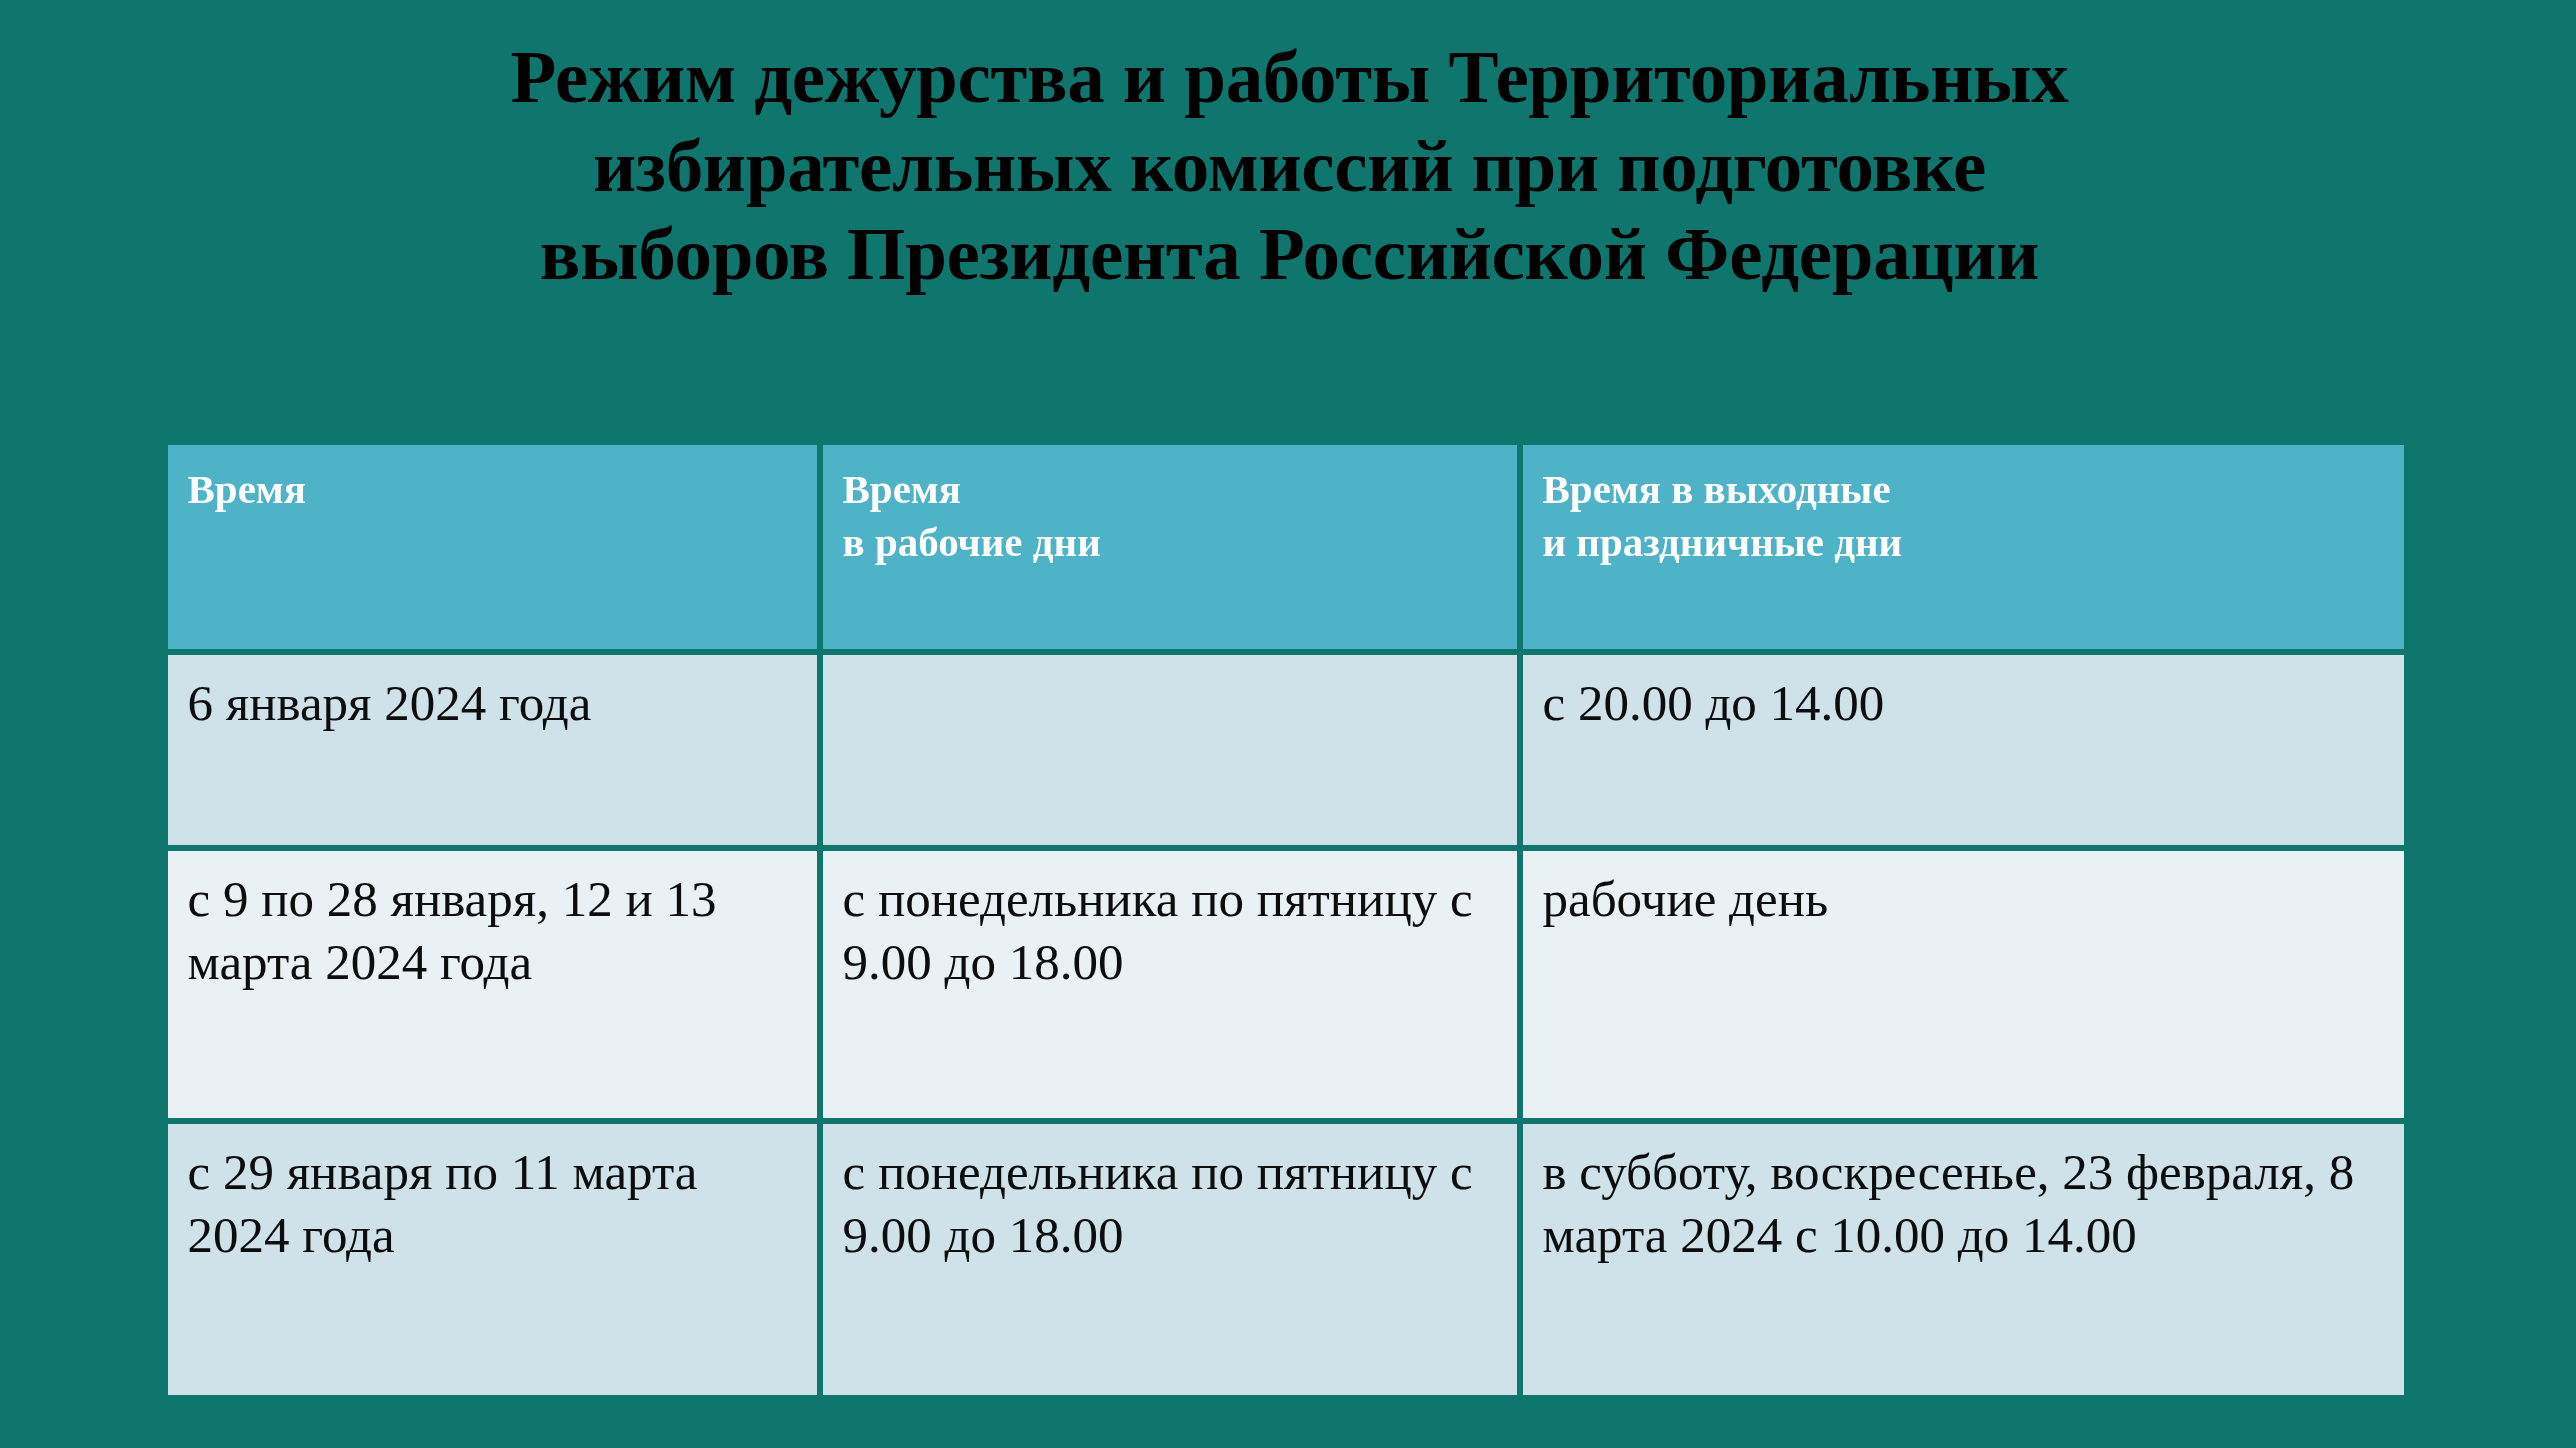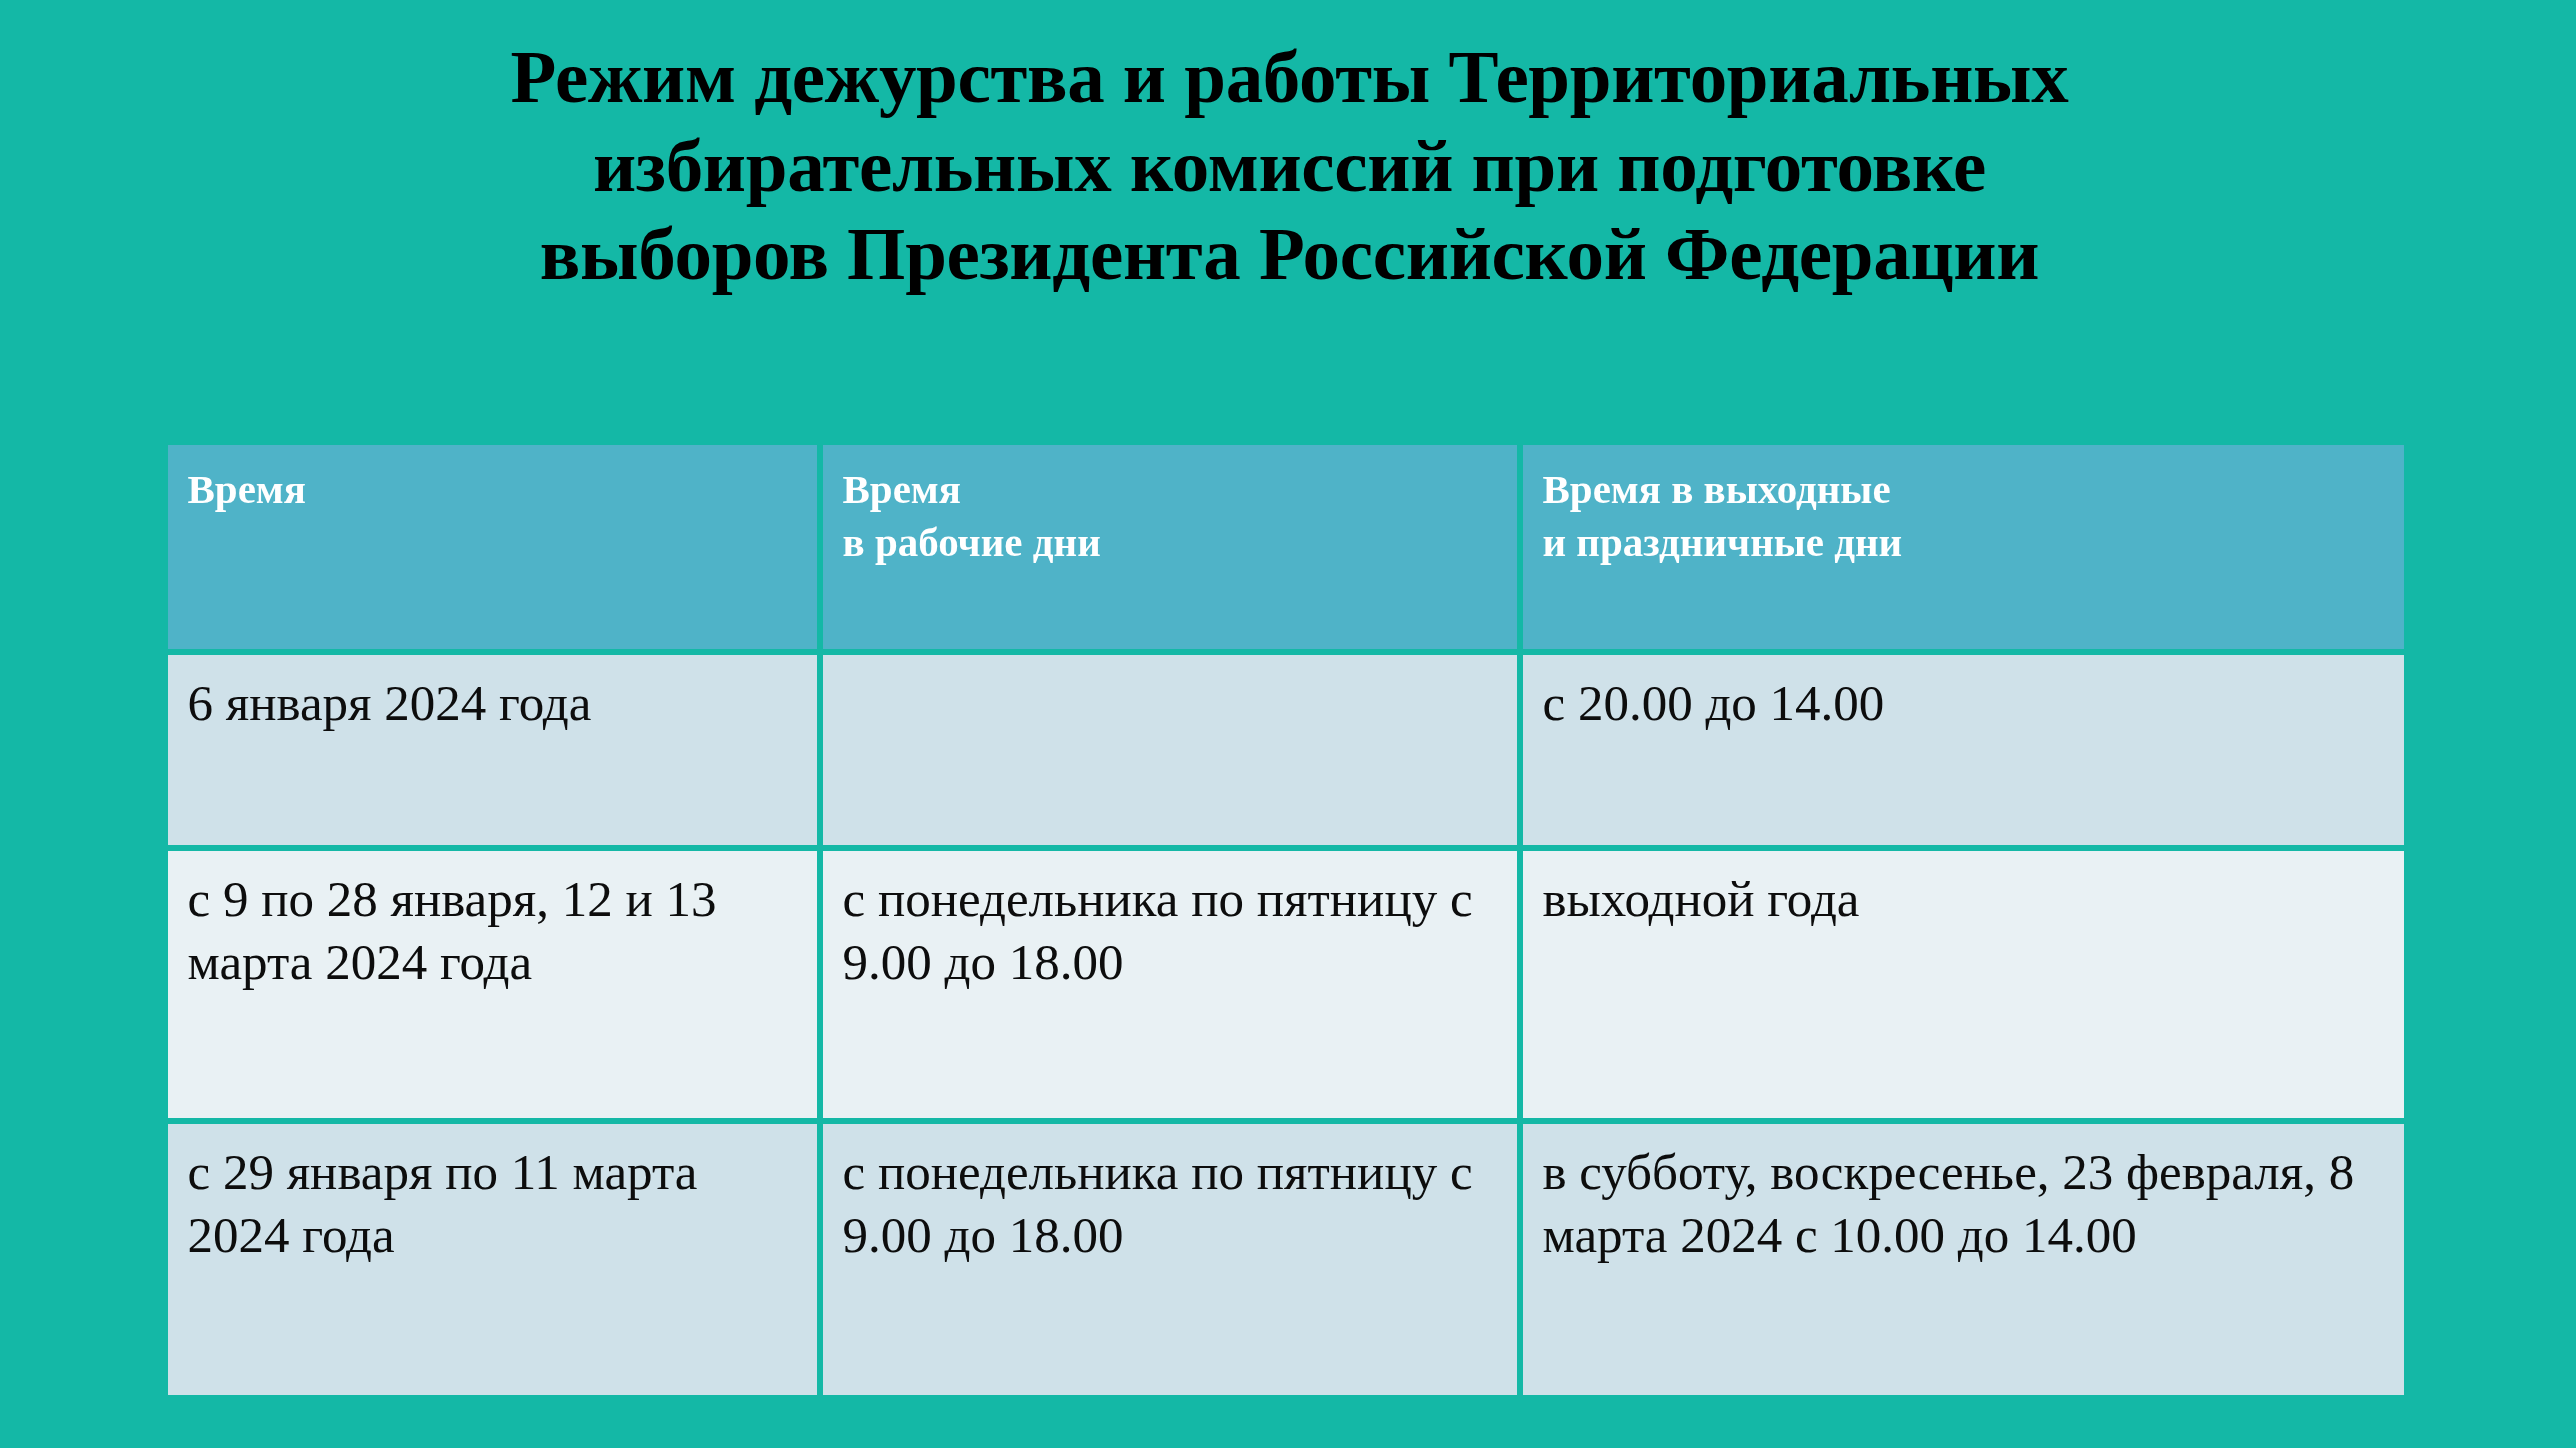--- a/index.html
+++ b/index.html
@@ -11,21 +11,21 @@
     width: 2576px;
     height: 1449px;
     font-family: "Liberation Serif", "DejaVu Serif", serif;
     overflow: hidden;
   }
 
   .slide {
     position: relative;
     width: 2576px;
     height: 1449px;
-    background: #14b8a6;
+    background: #0f766e;
   }
 
   
   .title {
     position: absolute;
     left: 174px;
     top: 33px;
     width: 2231px;
     text-align: center;
     font-family: "Liberation Serif", "DejaVu Serif", serif;
@@ -132,21 +132,21 @@
             </td>
         </tr>
         <tr class="band-b r2">
           <td>
               <span class="cell-text">с 9 по 28 января, 12 и 13 марта 2024 года</span>
             </td>
           <td>
               <span class="cell-text">с понедельника по пятницу с 9.00 до 18.00</span>
             </td>
           <td>
-              <span class="cell-text">выходной года</span>
+              <span class="cell-text">рабочие день</span>
             </td>
         </tr>
         <tr class="band-a r3">
           <td>
               <span class="cell-text">с 29 января по 11 марта 2024 года</span>
             </td>
           <td>
               <span class="cell-text">с понедельника по пятницу с 9.00 до 18.00</span>
             </td>
           <td>

